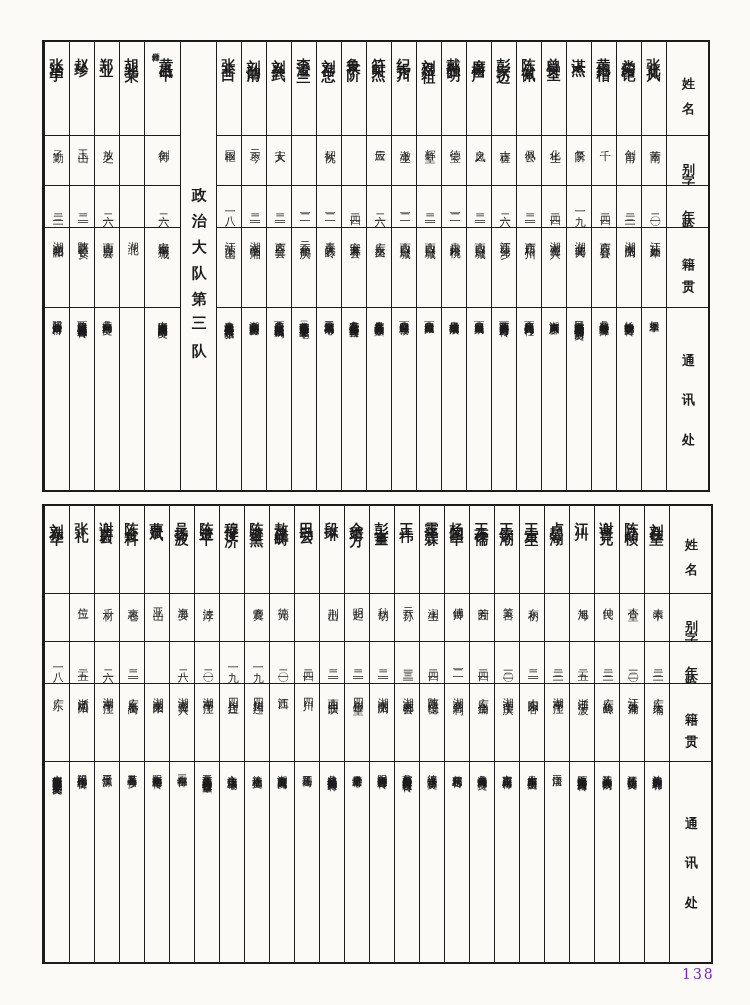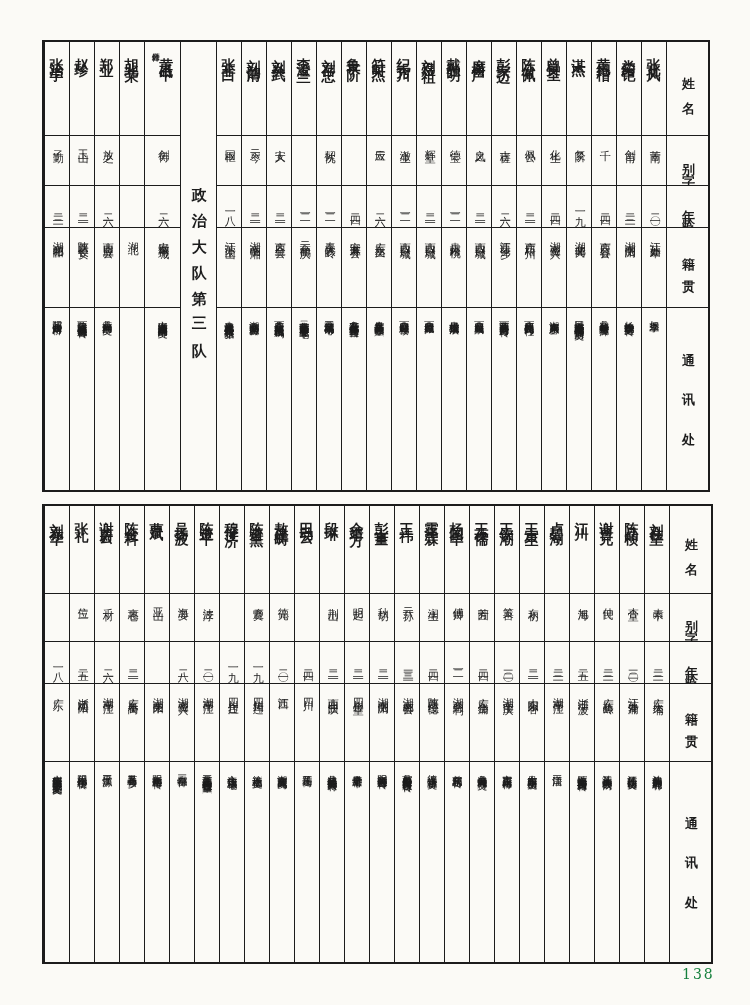--- a/index.html
+++ b/index.html
@@ -37,21 +37,21 @@
   .hl{font-size:13px;font-weight:bold;}
   .h-name{letter-spacing:24px;}
   .h-zi{letter-spacing:10px;}
   .h-age{letter-spacing:7px;}
   .h-origin{letter-spacing:22px;}
   .h-addr{letter-spacing:40px;}
   .header-col .cell{align-items:center;}
   .divider-text{font-size:15px;font-weight:bold;letter-spacing:26px;}
   .gap{height:12px;}
   .pageno{position:absolute;left:682px;top:966px;font-size:14px;letter-spacing:2px;
-          font-family:"DejaVu Serif","Liberation Serif",serif;color:#15803d;}
+          font-family:"DejaVu Serif","Liberation Serif",serif;color:#6d28d9;}
 </style>
 </head>
 <body>
 
 <div class="page">
 
   <div class="rtable t-top">
     <div class="header-col">
       <div class="cell c-name">
           <span class="vtext hl h-name">姓名</span>

